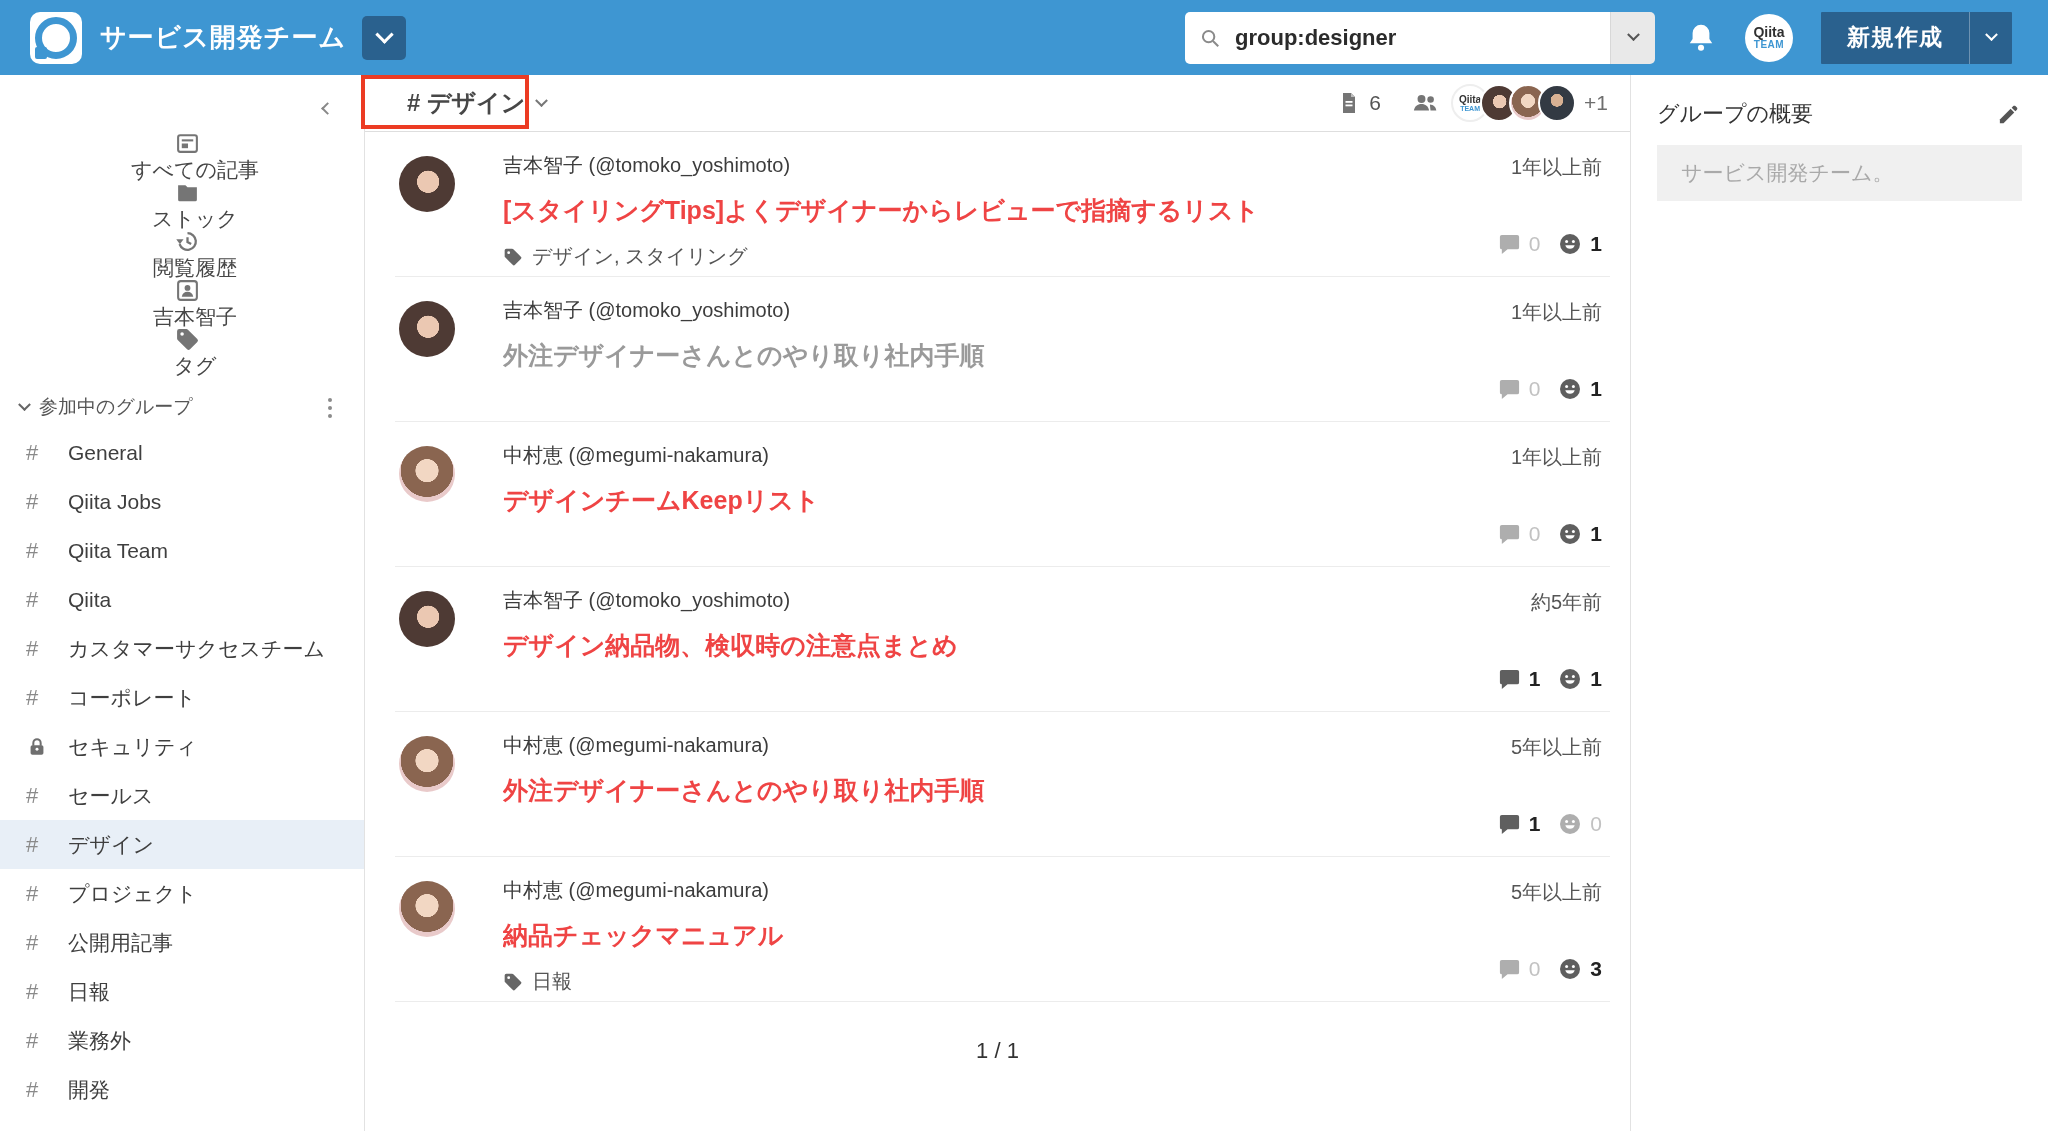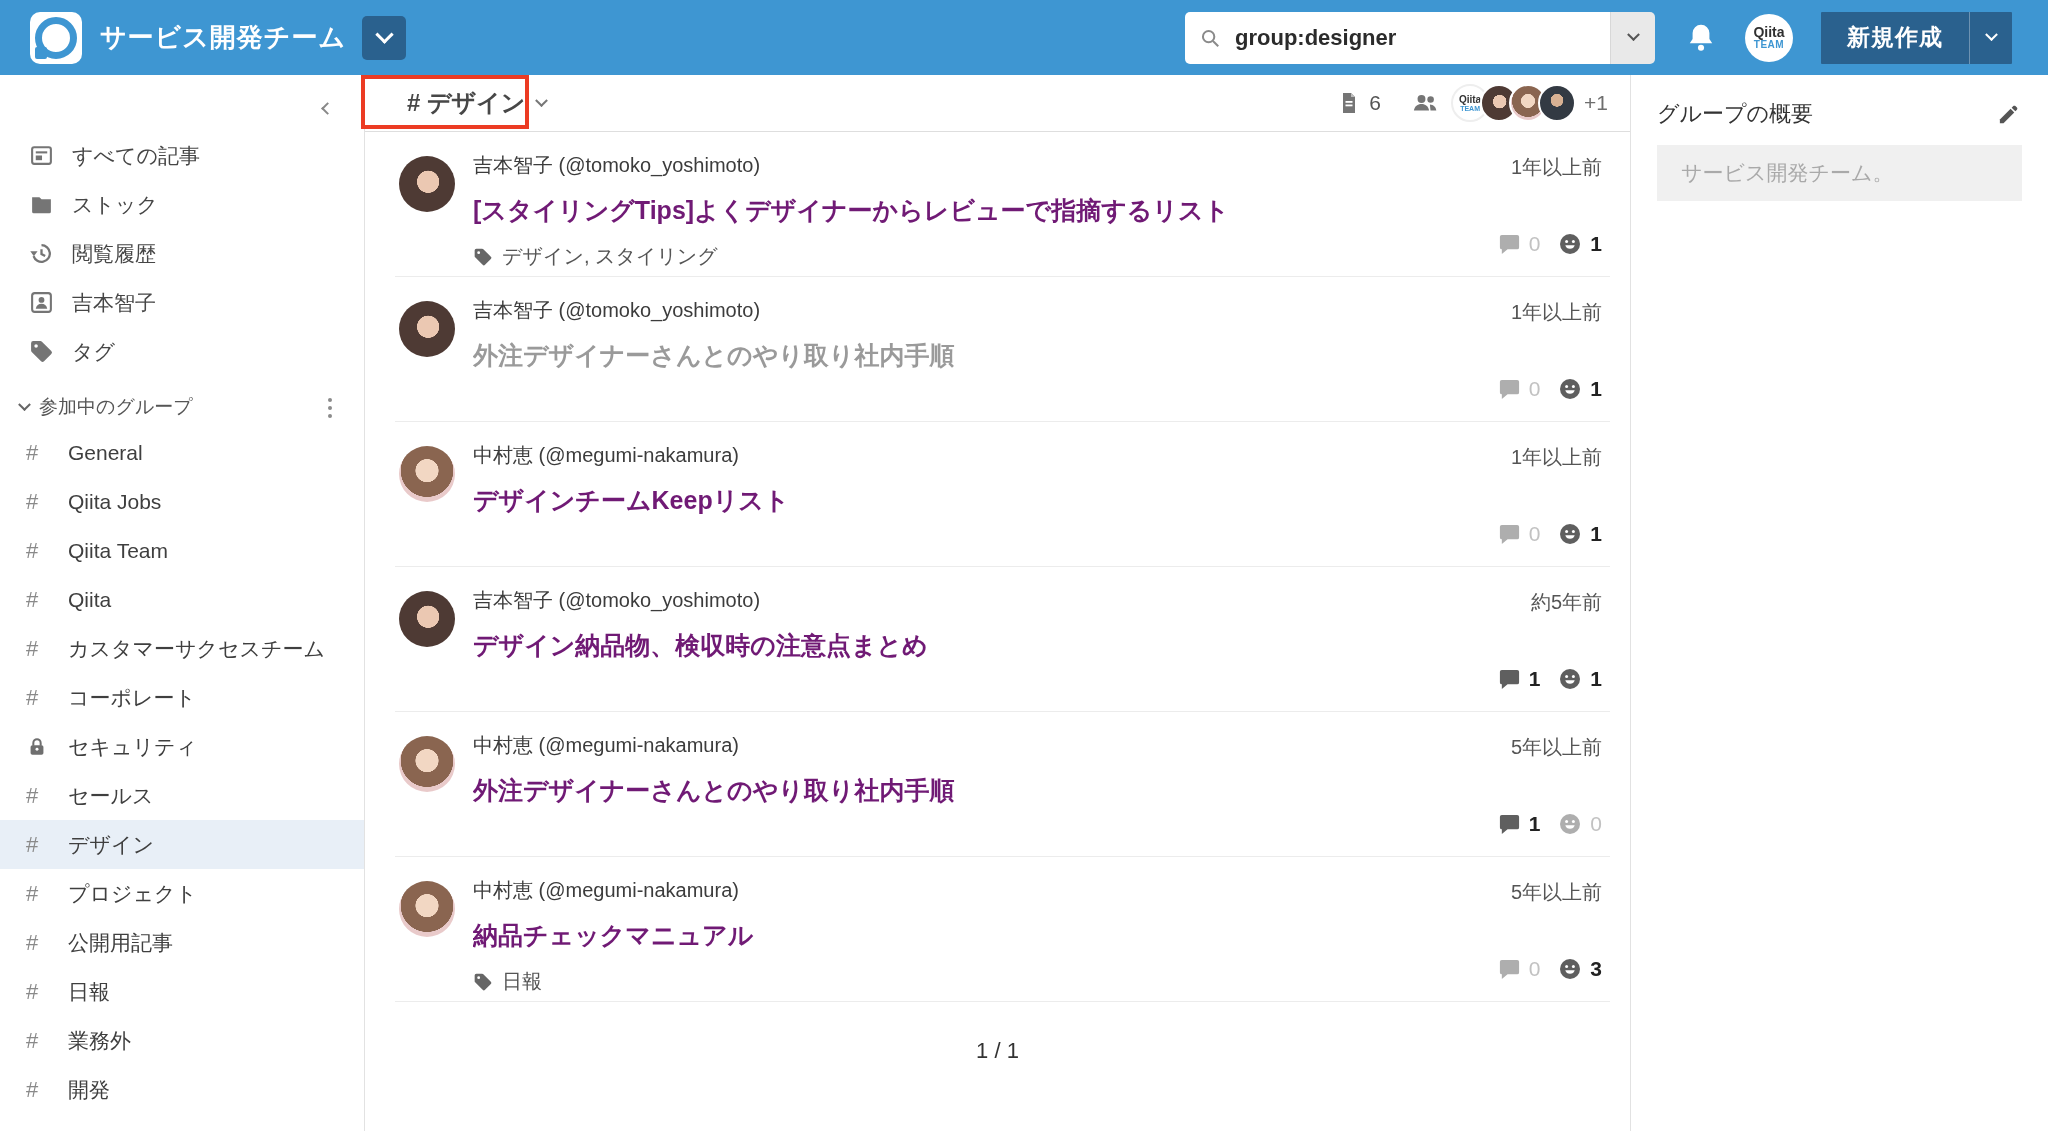--- a/index.html
+++ b/index.html
@@ -42,21 +42,21 @@
                display:flex;align-items:center;justify-content:center;color:#fff;cursor:pointer;}
 
   
   .app-body{display:flex;height:1056px;}
 
   
   .sidebar{width:365px;flex:none;border-right:1px solid #e2e2e2;position:relative;
            box-sizing:border-box;padding-top:56px;overflow:hidden;}
   .collapse-btn{position:absolute;top:20px;right:28px;color:#888;cursor:pointer;padding:4px;}
   .side-item{height:49px;display:flex;align-items:center;padding-left:26px;font-size:21px;
-             color:#464646;cursor:pointer;}
+             color:#464646;cursor:pointer;flex-direction:column;}
   .side-item .ic{width:30px;margin-right:16px;display:flex;justify-content:center;flex:none;}
   .groups-head{margin-top:10px;height:42px;display:flex;align-items:center;padding-left:20px;
                font-size:19px;color:#555;position:relative;cursor:pointer;}
   .groups-head .chev{margin-right:10px;color:#666;}
   .kebab{position:absolute;right:28px;top:8px;display:flex;flex-direction:column;gap:4px;
          cursor:pointer;padding:4px;}
   .kebab i{width:4px;height:4px;border-radius:50%;background:#8b8b8b;}
   .g-item{height:49px;display:flex;align-items:center;padding-left:26px;font-size:21px;
           color:#3f3f3f;cursor:pointer;}
   .g-item.selected{background:#e8eff7;}
@@ -82,27 +82,27 @@
   .mv-qiita{background:#fff;border:2px solid #eee;}
   .mq1{font-size:10px;font-weight:bold;color:#333;}
   .mq2{font-size:7px;font-weight:bold;color:#3e96d2;}
   .mv-p1{background:radial-gradient(circle at 52% 46%,#ebc8b2 0 26%,#4e3a34 27% 75%,#7d6354 76%);}
   .mv-p2{background:radial-gradient(circle at 50% 44%,#f2d7c3 0 27%,#8a6550 28% 62%,#e9caca 63%);}
   .mv-p3{background:radial-gradient(circle at 50% 42%,#d8b193 0 24%,#333a43 25%);}
   .extra-members{font-size:21px;color:#6e6e6e;margin-left:8px;}
 
   .articles{padding:0 20px 0 30px;flex:none;}
   .article{position:relative;height:145px;border-bottom:1px solid #ececec;box-sizing:border-box;
-           padding-top:20px;display:flex;cursor:pointer;}
+           padding-top:20px;display:flex;cursor:pointer;gap:30px;}
   .a-avatar{width:56px;height:56px;border-radius:50%;margin:4px 18px 0 4px;flex:none;}
   .av-tomoko{background:radial-gradient(circle at 52% 46%,#ebc8b2 0 26%,#4e3a34 27% 75%,#7d6354 76%);}
   .av-megumi{background:radial-gradient(circle at 50% 44%,#f2d7c3 0 27%,#8a6550 28% 62%,#e9caca 63%);}
   .a-main{flex:1;min-width:0;padding-top:0;}
   .a-name{font-size:20px;color:#3c3c3c;}
-  .a-title{font-size:25px;font-weight:bold;color:#701a75;margin-top:15px;white-space:nowrap;
+  .a-title{font-size:25px;font-weight:bold;color:#ef4444;margin-top:15px;white-space:nowrap;
            overflow:hidden;text-overflow:ellipsis;padding-right:200px;}
   .a-title.muted{color:#9a9a9a;}
   .a-tags{margin-top:16px;display:flex;align-items:center;font-size:20px;color:#555;}
   .a-tags svg{margin-right:9px;}
   .a-side{position:absolute;right:8px;top:22px;bottom:20px;display:flex;flex-direction:column;
           justify-content:space-between;align-items:flex-end;}
   .a-time{font-size:20px;color:#555;}
   .a-stats{display:flex;align-items:center;}
   .stat{display:flex;align-items:center;}
   .stat + .stat{margin-left:18px;}

